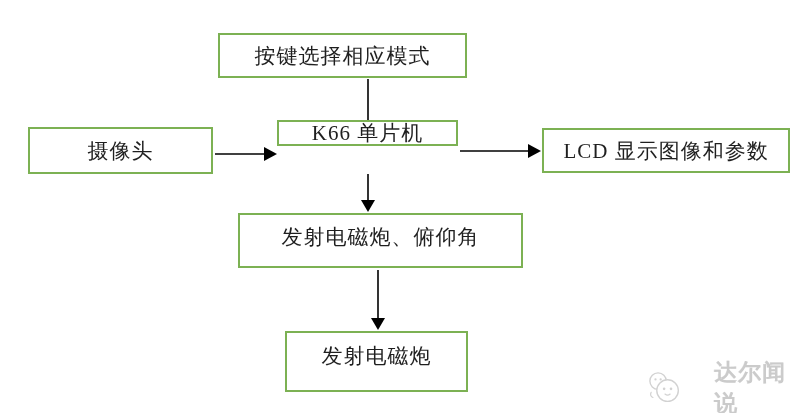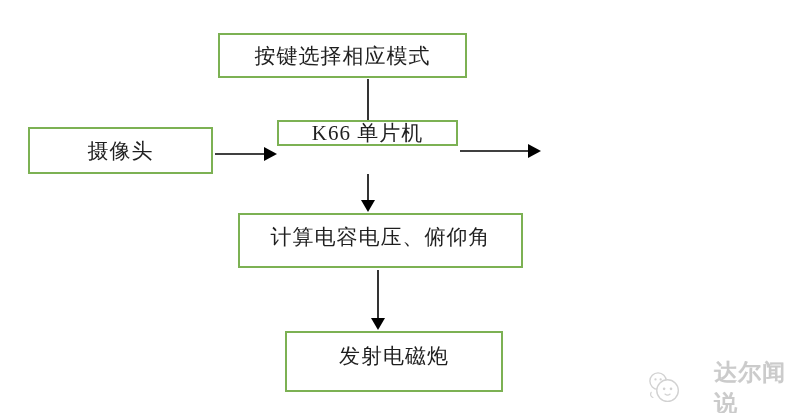--- a/index.html
+++ b/index.html
@@ -22,21 +22,21 @@
     color: #1f1f1f;
     font-size: 21px;
     letter-spacing: 1px;
     white-space: nowrap;
   }
   .node-mode     { left: 218px; top: 33px;  width: 249px; height: 45px; }
   .node-camera   { left: 28px;  top: 127px; width: 185px; height: 47px; }
   .node-mcu      { left: 277px; top: 120px; width: 181px; height: 26px; }
   .node-lcd      { left: 542px; top: 128px; width: 248px; height: 45px; }
   .node-calc     { left: 238px; top: 213px; width: 285px; height: 55px; padding-bottom: 8px; }
-  .node-fire     { left: 285px; top: 331px; width: 218px; height: 61px; align-items: flex-start; padding-top: 9px; }
+  .node-fire     { left: 285px; top: 331px; width: 183px; height: 61px; align-items: flex-start; padding-top: 9px; }
   .arrow-layer {
     position: absolute;
     left: 0; top: 0;
     width: 797px; height: 413px;
     pointer-events: none;
   }
   .watermark {
     position: absolute;
     left: 646px;
     top: 357px;
@@ -87,23 +87,26 @@
   </div>
 
   <div class="node node-camera">
     <span>摄像头</span>
   </div>
 
   <div class="node node-mcu">
     <span>K66 单片机</span>
   </div>
 
+  <div class="node node-lcd">
+    <span>LCD 显示图像和参数</span>
+  </div>
 
   <div class="node node-calc">
-    <span>计算电容电压、俯仰角</span>
+    <span>发射电磁炮、俯仰角</span>
   </div>
 
   <div class="node node-fire">
     <span>发射电磁炮</span>
   </div>
 
   <div class="watermark">
     <svg width="42" height="42" viewBox="0 0 42 42">
       <g fill="#ffffff" stroke="#d2d2d2" stroke-width="1.6">
         <circle cx="14" cy="13" r="9.5"></circle>

